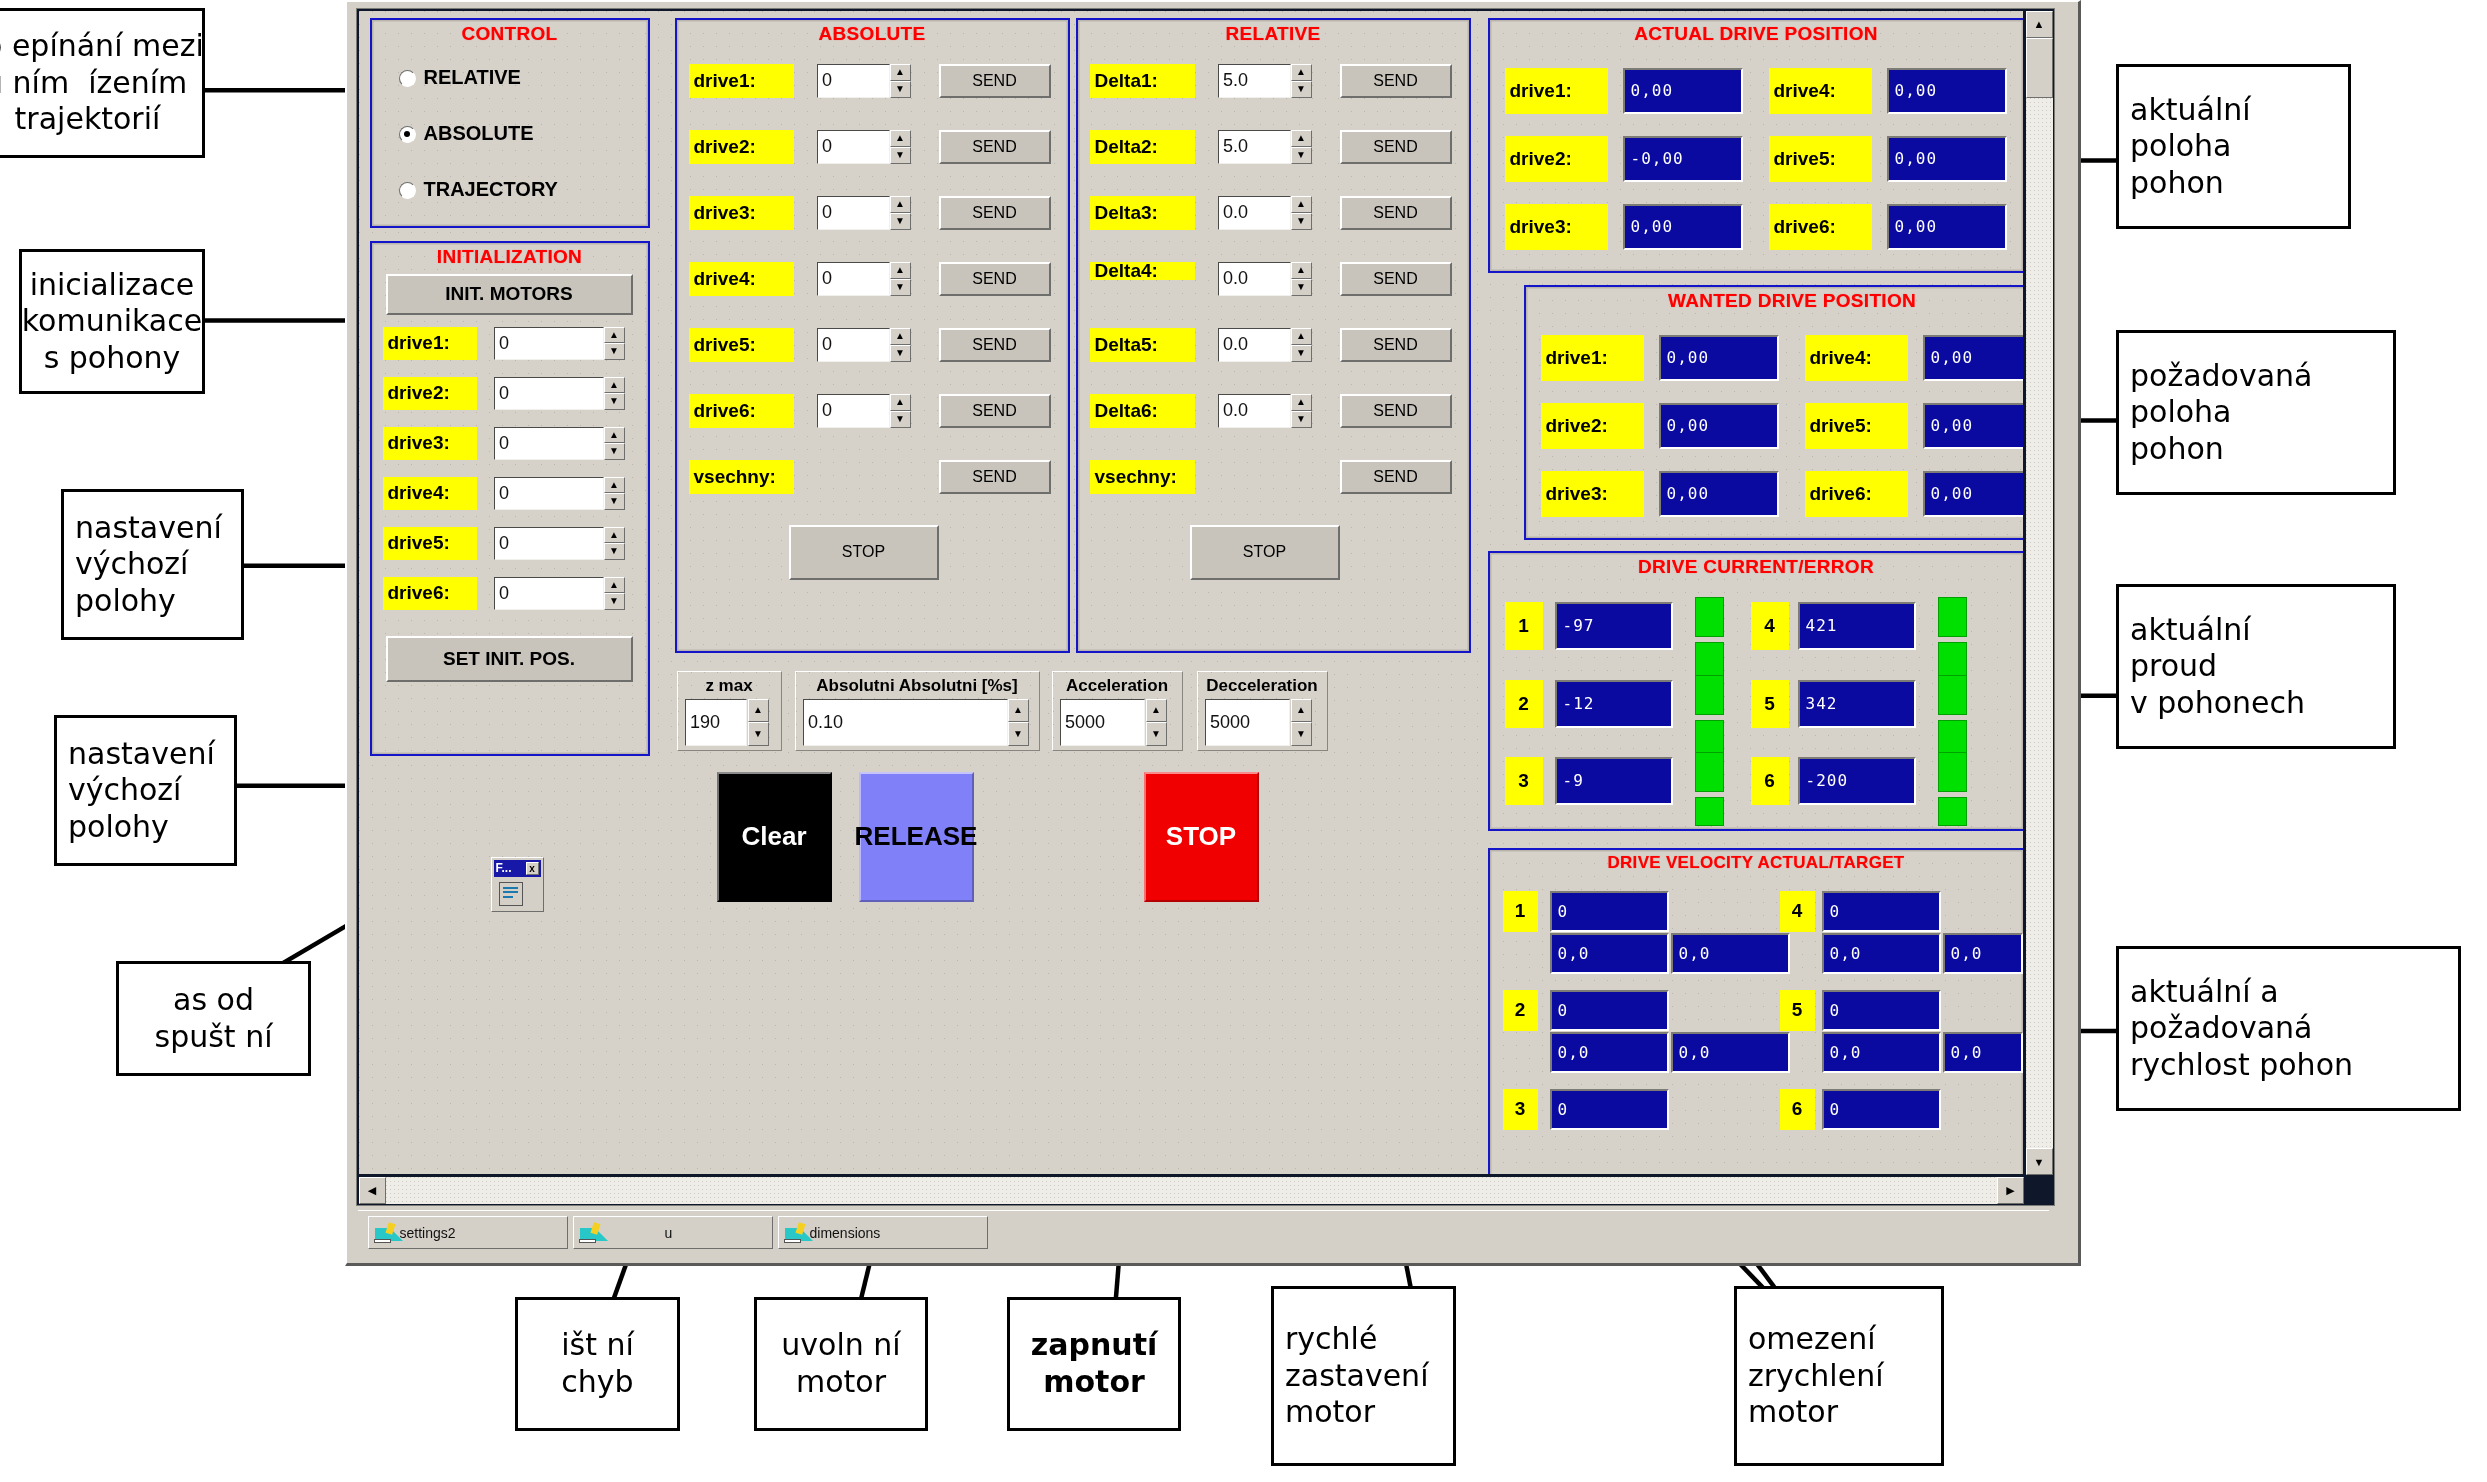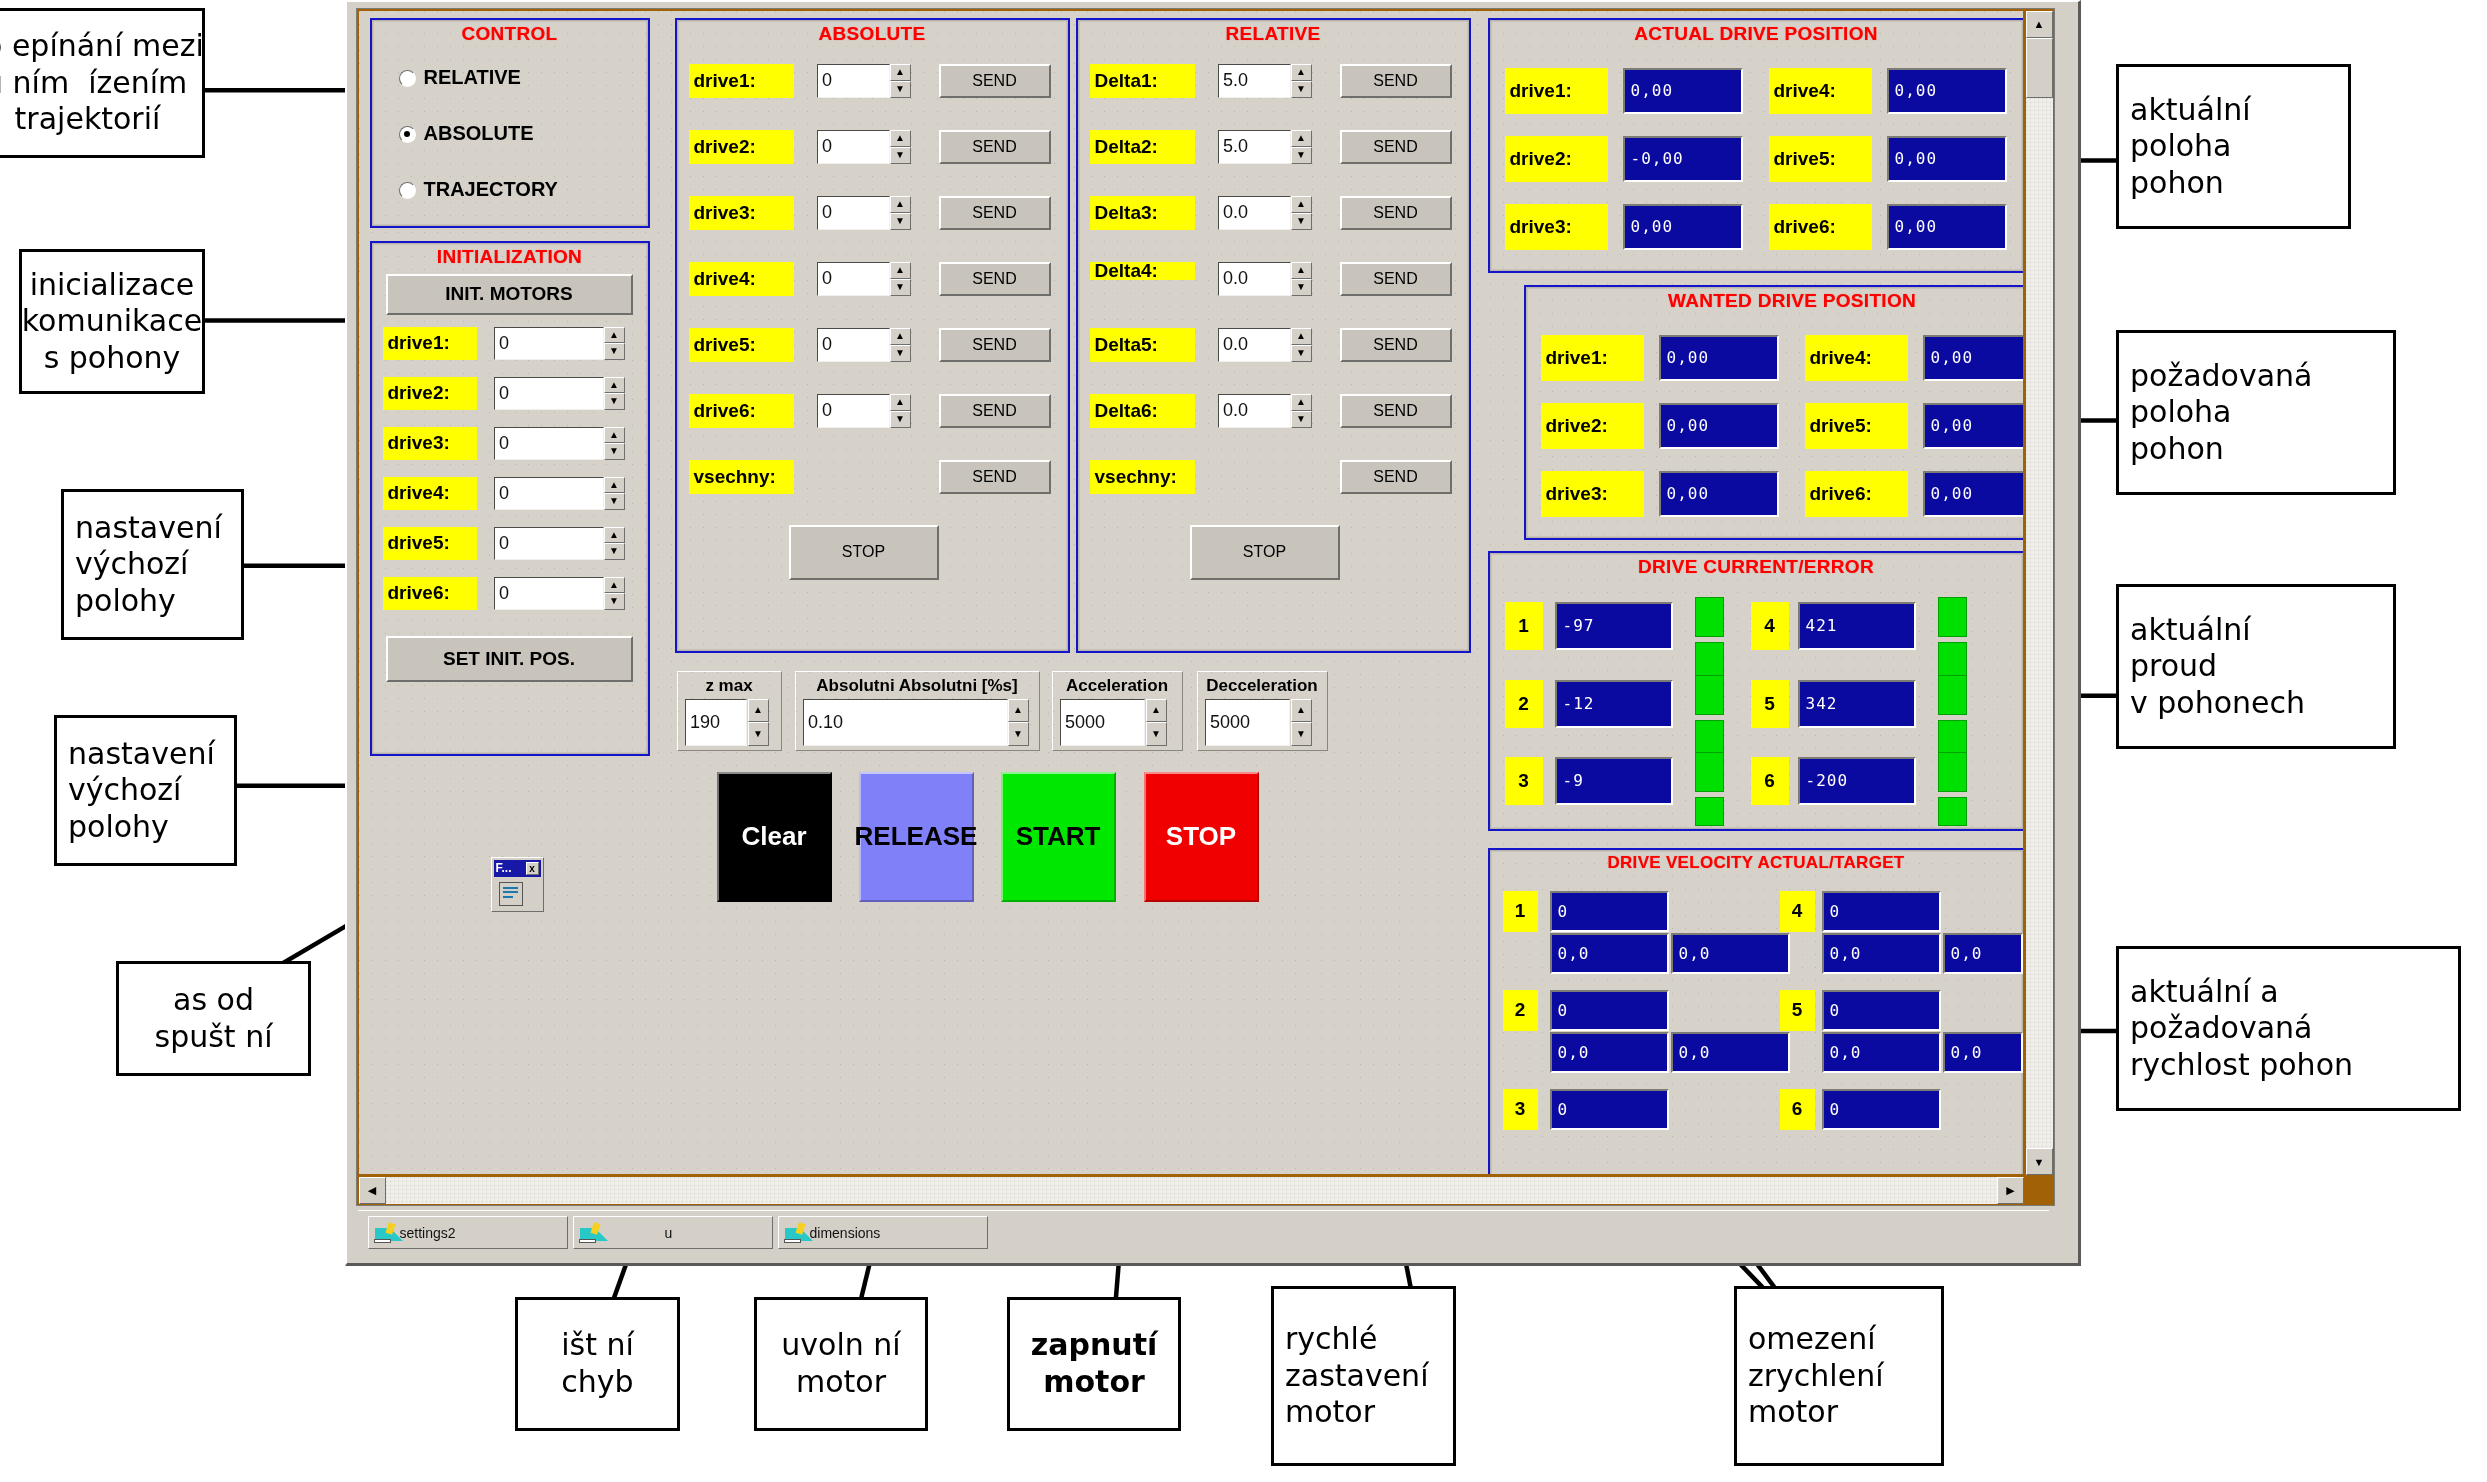--- a/index.html
+++ b/index.html
@@ -14,21 +14,21 @@
   .callout span{display:block;white-space:pre;}
 
   
   #leaders{position:absolute;left:0;top:0;width:2487px;height:1483px;pointer-events:none;}
 
   
   #app{position:absolute;left:345px;top:0px;width:1736px;height:1266px;
        background:#d4d0c8;border-top:2.5px solid #fff;border-left:2.5px solid #fff;
        border-right:3px solid #5a5a58;border-bottom:3px solid #5a5a58;box-sizing:border-box;}
   #appinner{position:absolute;left:9px;top:6px;width:1699px;height:1198px;
-       background:#a16207;border:1.5px solid #7b7b78;box-sizing:border-box;}
+       background:#0f172a;border:1.5px solid #7b7b78;box-sizing:border-box;}
   .client{position:absolute;left:1.5px;top:1.5px;right:31px;bottom:31px;
        background:#d6d2ca;
        background-image:radial-gradient(circle at 0.5px 0.5px,#b9b5ad 0.8px,transparent 0.9px);
        background-size:13px 13px;overflow:hidden;}
 
   
   .grp{position:absolute;background:#d6d2ca;
        background-image:radial-gradient(circle at 0.5px 0.5px,#b9b5ad 0.8px,transparent 0.9px);
        background-size:13px 13px;
        border:2.5px solid #1414c8;box-sizing:border-box;box-shadow:0 0 0 1.5px #b9b5ad inset;}
@@ -463,21 +463,20 @@
       <div class="hdr">Decceleration</div>
       <div class="edit" style="left:7px;top:27px;width:85px;height:47px;">5000</div>
       <div class="spin" style="left:93px;top:27px;height:47px;">
             <div>▲</div>
             <div>▼</div>
           </div>
     </div>
 
     <div class="abtn" style="left:500px;top:761px;width:115px;height:130px;background:#8080f8;color:#000;">RELEASE</div>
     <div class="abtn" style="left:358px;top:761px;width:115px;height:130px;background:#000;color:#fff;">Clear</div>
-    <div class="abtn" style="left:642px;top:761px;width:115px;height:130px;background:#00e800;color:#000;">START</div>
     <div class="abtn" style="left:785px;top:761px;width:115px;height:130px;background:#f00000;color:#fff;">STOP</div>
 
     <div class="grp" style="left:1129px;top:7px;width:537px;height:255px;">
       <div class="ttl">ACTUAL DRIVE POSITION</div>
       <div class="ylab" style="left:15px;top:48px;width:103px;height:46px;">drive1:</div>
       <div class="led" style="left:133px;top:48px;width:120px;height:46px;">0,00</div>
       <div class="ylab" style="left:279px;top:48px;width:103px;height:46px;">drive4:</div>
       <div class="led" style="left:397px;top:48px;width:120px;height:46px;">0,00</div>
 
       <div class="ylab" style="left:15px;top:116px;width:103px;height:46px;">drive2:</div>

